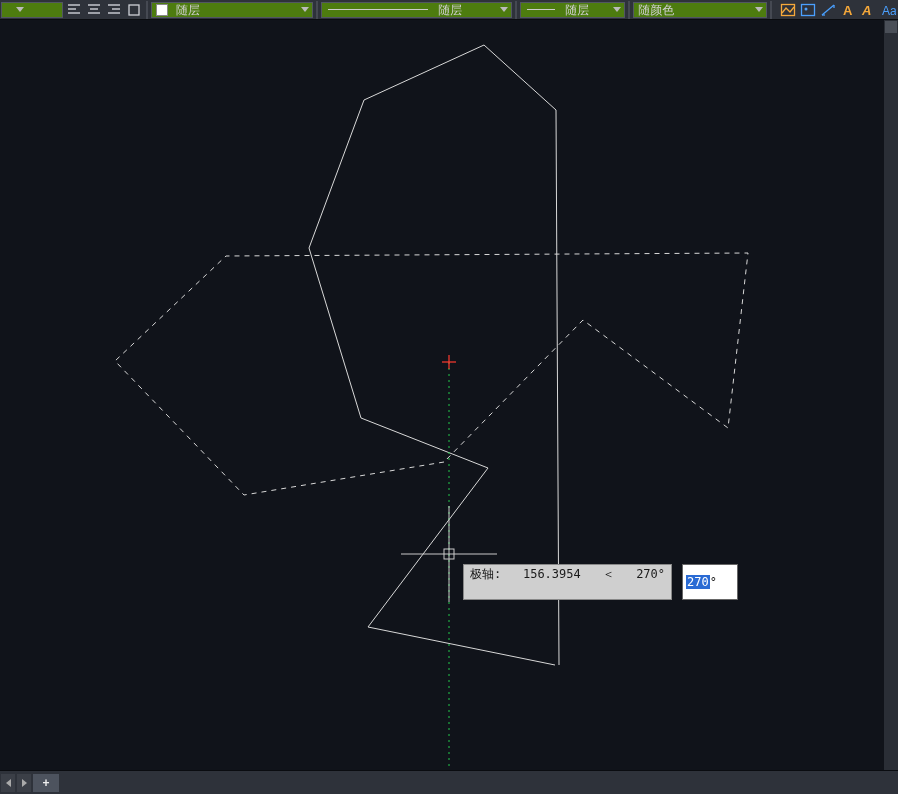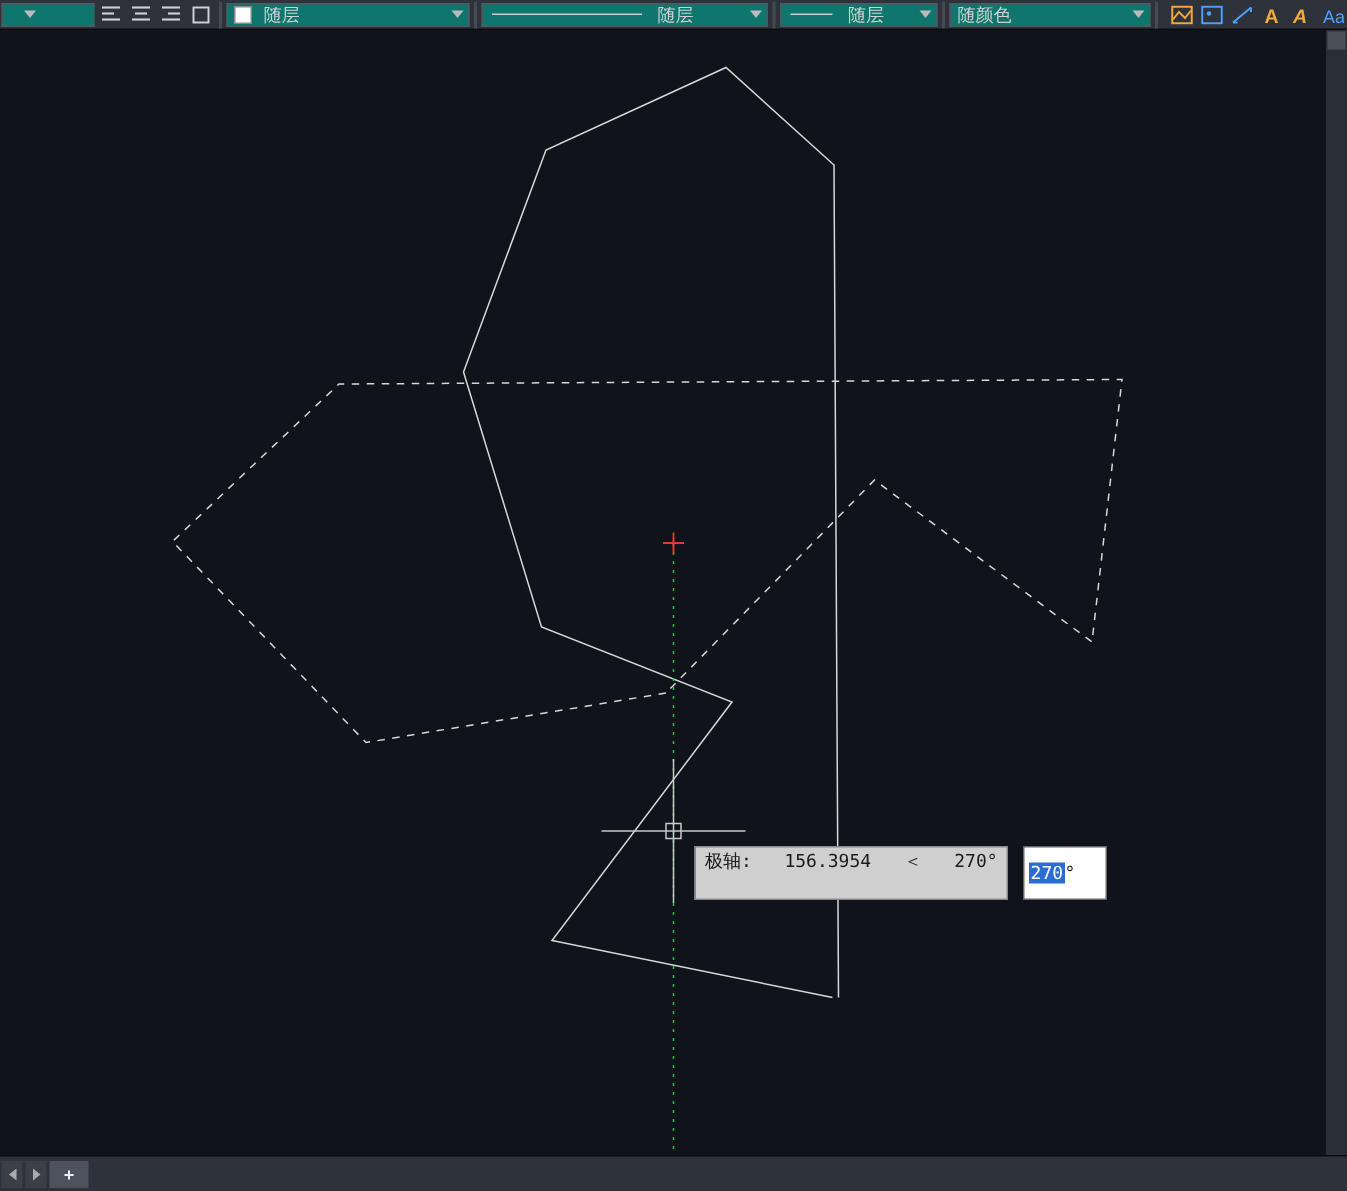--- a/index.html
+++ b/index.html
@@ -14,21 +14,21 @@
 
   
   .toolbar {
     position: absolute; left: 0; top: 0; width: 898px; height: 20px;
     background: #2e323a;
     border-bottom: 1px solid #0a0c10;
     display: flex; align-items: center;
   }
   .tb-group { display: flex; align-items: center; height: 100%; }
   .tb-sep { width: 2px; height: 18px; background: #454952; margin: 0 2px; }
-  .dd { display: flex; align-items: center; height: 16px; background: #0f766e; border: 1px solid #525762; margin: 0 1px; }
+  .dd { display: flex; align-items: center; height: 16px; background: #4d7c0f; border: 1px solid #525762; margin: 0 1px; }
   .dd .dd-swatch { width: 12px; height: 12px; margin: 0 4px; border: 1px solid #888; }
   .dd .dd-line { width: 100px; height: 0; border-top: 1px solid #ccc; margin: 0 6px; }
   .dd .dd-line.short { width: 28px; }
   .dd .dd-label { color: #d0d0d0; padding: 0 4px; font-size: 12px; line-height: 14px; white-space: nowrap; }
   .dd .dd-arrow { width: 0; height: 0; border-left: 4px solid transparent; border-right: 4px solid transparent; border-top: 5px solid #bbb; margin: 0 3px; }
   .tb-icon {
     width: 18px; height: 18px; display: flex; align-items: center; justify-content: center;
     margin: 0 1px;
   }
   .tb-icon svg { width: 16px; height: 16px; }

